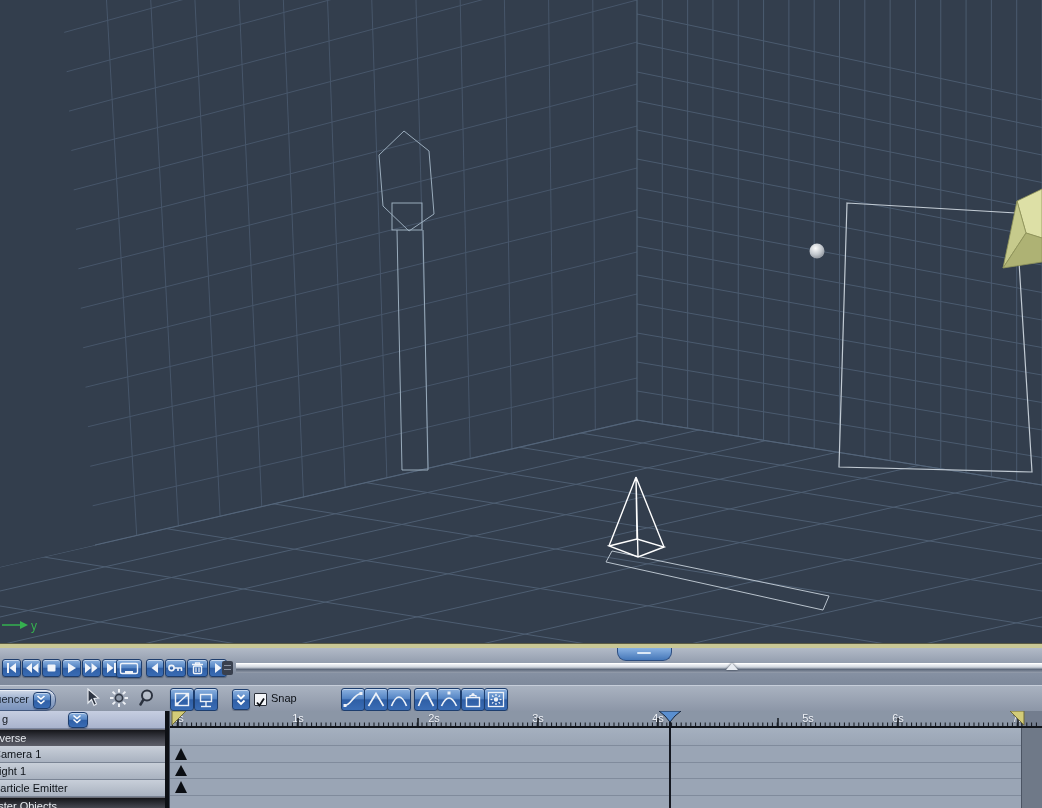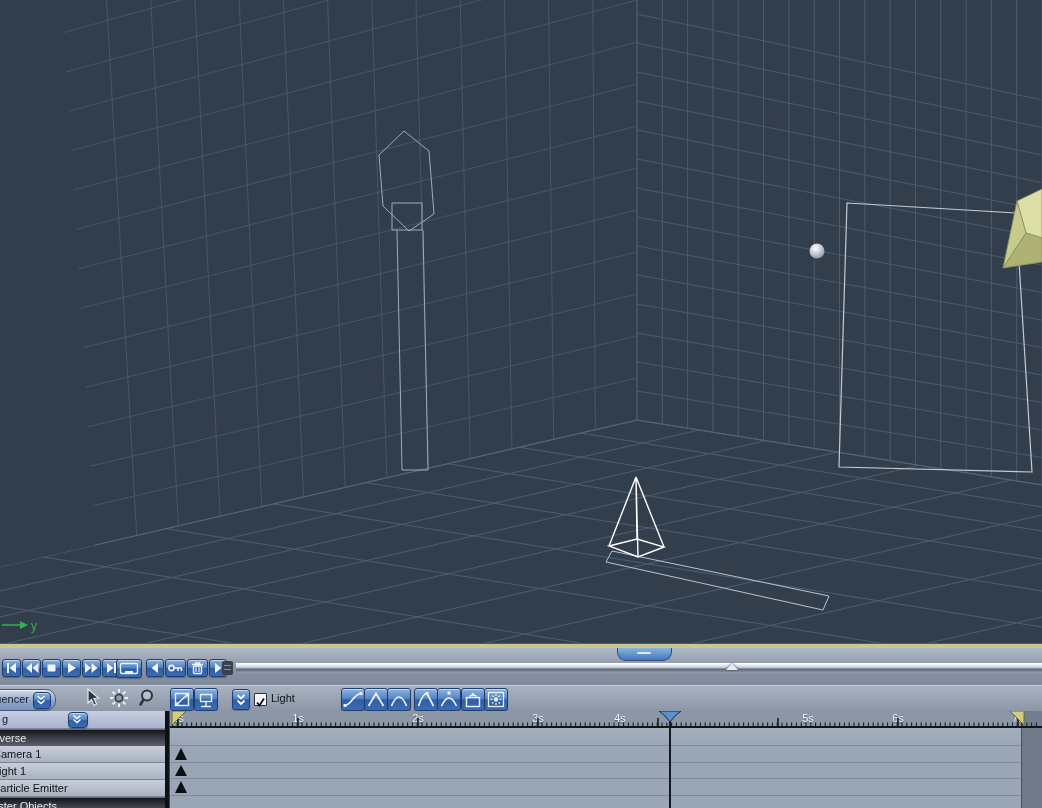--- a/index.html
+++ b/index.html
@@ -356,21 +356,21 @@
         </svg>
       </span>
     <span class="btn-blue mini-btn" style="left:232px;top:3px">
         <svg width="16" height="19">
           <path d="M4.5,5l3.5,3.5L11.5,5 M4.5,10.5l3.5,3.5l3.5,-3.5" stroke="#fff" stroke-width="1.8" fill="none"></path>
         </svg>
       </span>
     <span class="snap-box"><svg width="11" height="11">
           <path d="M2,5.5L4.5,8.5L9,1.5" stroke="#0c0f14" stroke-width="1.8" fill="none"></path>
         </svg></span>
-    <span class="snap-label">Light</span>
+    <span class="snap-label">Snap</span>
     <span class="btn-blue mini-btn" style="left:341px;top:2px">
         <svg width="22" height="21">
           <path d="M3,16.5 C9,16.5 12,4.5 19,4.5" stroke="#eef2f8" stroke-width="1.7" fill="none"></path>
           <rect x="1.5" y="15" width="3" height="3" fill="#eef2f8"></rect>
           <rect x="17.5" y="3" width="3" height="3" fill="#eef2f8"></rect>
         </svg>
       </span>
     <span class="btn-blue mini-btn" style="left:364px;top:2px">
         <svg width="22" height="21">
           <path d="M3.5,17L11,4.5L18.5,17" stroke="#eef2f8" stroke-width="1.7" fill="none"></path>
@@ -415,23 +415,23 @@
             <line x1="13.6" y1="7.9" x2="15" y2="6.5"></line>
           </g>
         </svg>
       </span>
   </div>
 
   <div class="ruler">
     <div class="darkzone"></div>
     <span class="rlabel" style="left:178px">0s</span>
     <span class="rlabel" style="left:298px">1s</span>
-    <span class="rlabel" style="left:418px">2s</span>
+    <span class="rlabel" style="left:434px">2s</span>
     <span class="rlabel" style="left:538px">3s</span>
-    <span class="rlabel" style="left:620px">4s</span>
+    <span class="rlabel" style="left:658px">4s</span>
     <span class="rlabel" style="left:808px">5s</span>
     <span class="rlabel" style="left:898px">6s</span>
     <span class="rlabel" style="left:1018px">7s</span>
     <svg id="ruler-svg" width="1042" height="17">
         <g stroke="#12161d">
           <line x1="172.4" y1="11.5" x2="172.4" y2="16.5"></line>
           <line x1="177.20000000000002" y1="11.5" x2="177.20000000000002" y2="16.5"></line>
           <line x1="182.00000000000003" y1="11.5" x2="182.00000000000003" y2="16.5"></line>
           <line x1="186.80000000000004" y1="11.5" x2="186.80000000000004" y2="16.5"></line>
           <line x1="191.60000000000005" y1="11.5" x2="191.60000000000005" y2="16.5"></line>

